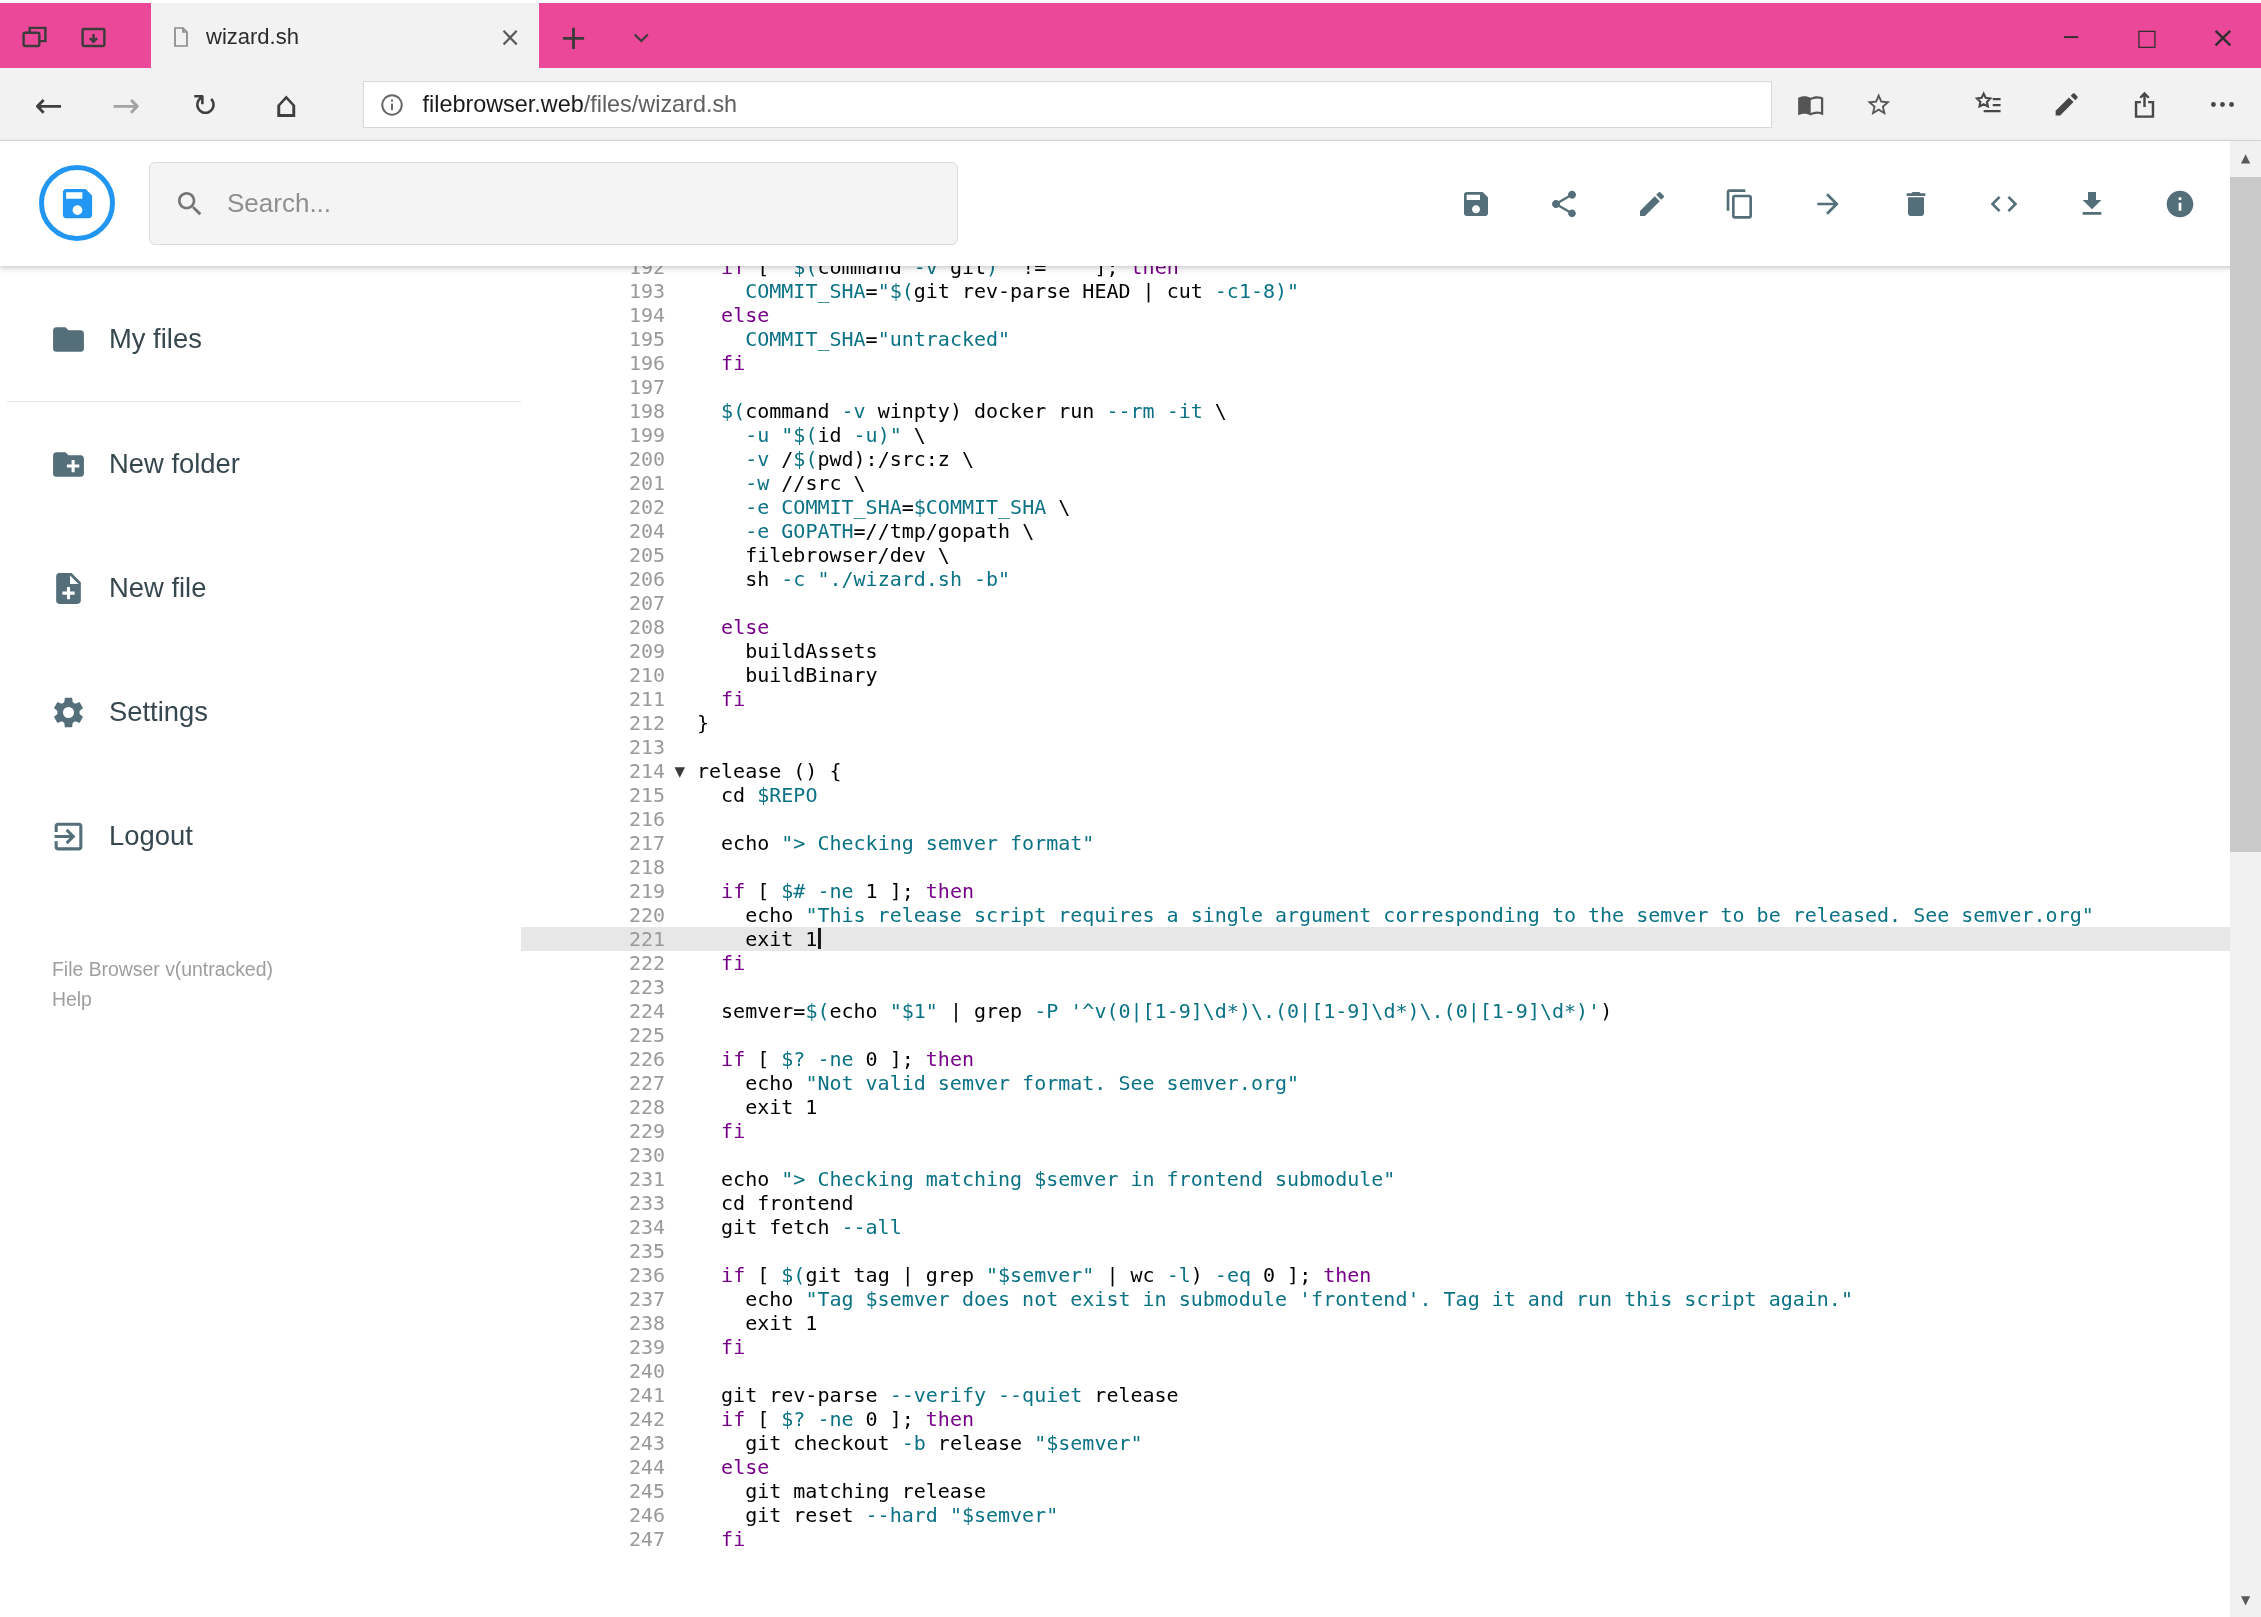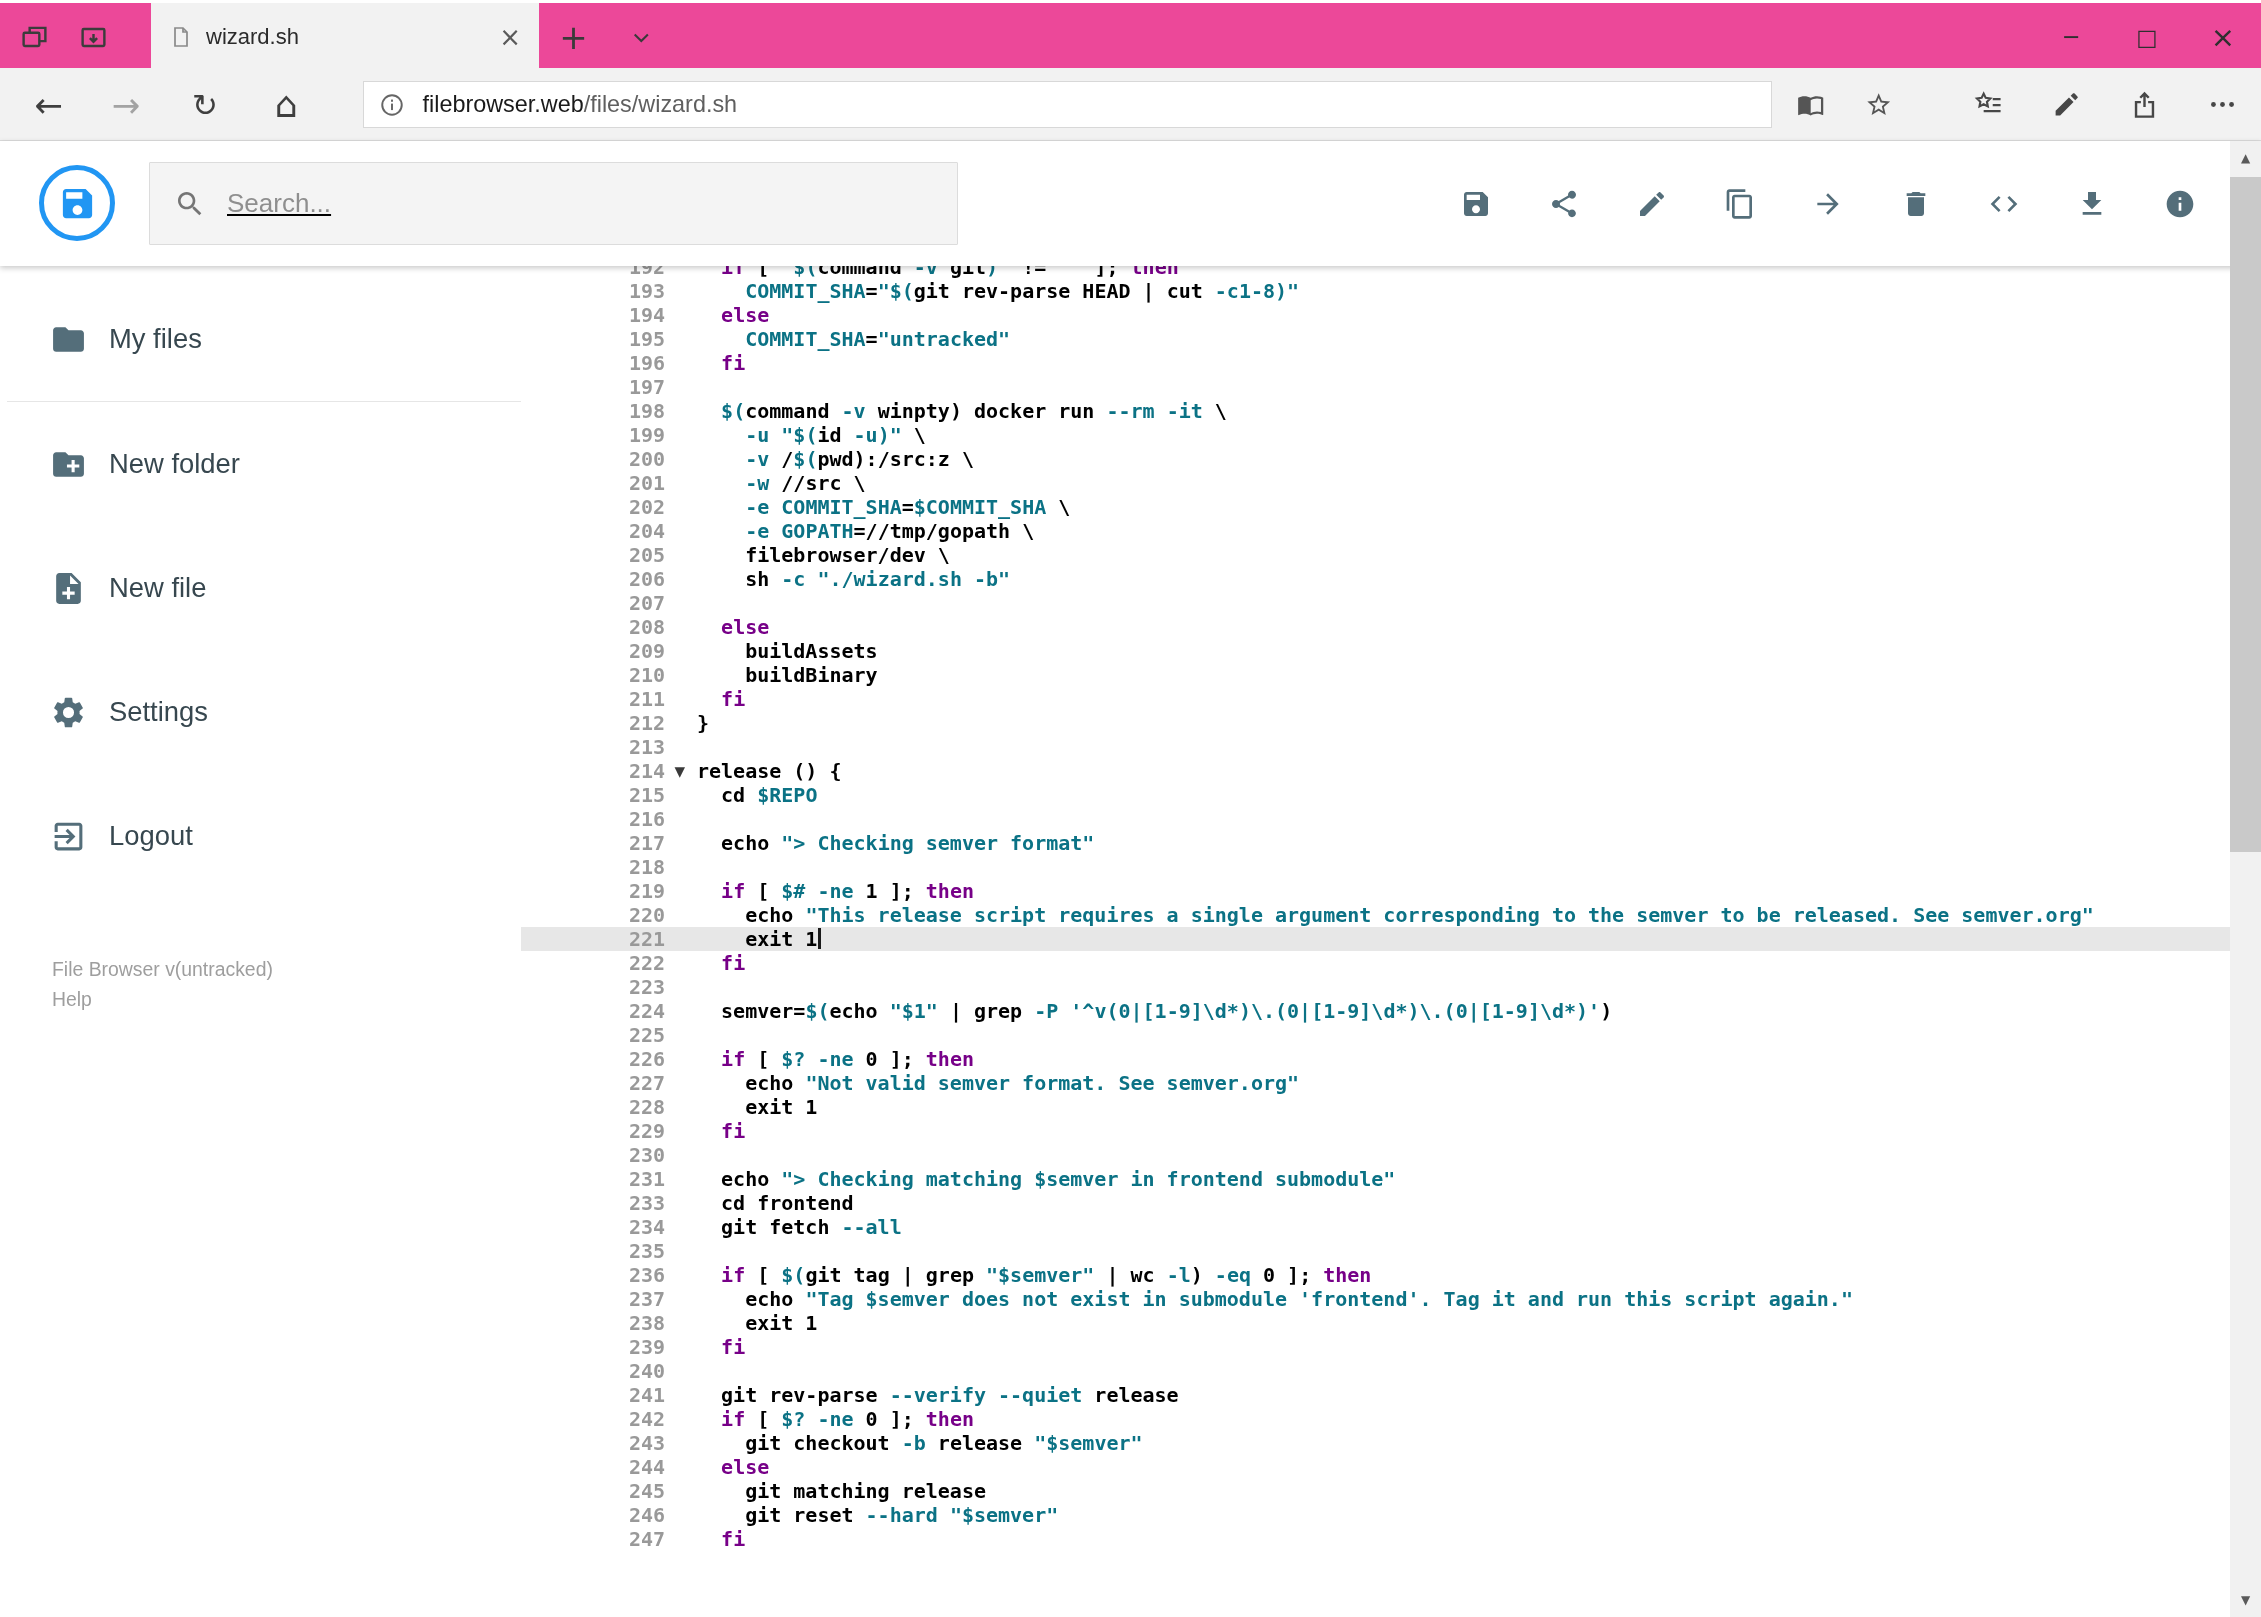--- a/index.html
+++ b/index.html
@@ -42,42 +42,42 @@
   .addr-side.book{left:1786px;}
   .addr-side.star{left:1854px;}
   .nav-right{position:absolute;right:0;top:0;height:73px;display:flex;}
   .nav-right .hub-btn{width:78px;height:73px;border:0;background:transparent;display:flex;align-items:center;justify-content:center;color:#474747;cursor:pointer;}
 
   
   .app{position:absolute;left:0;top:141px;width:100%;height:1476px;background:#fff;}
   .app-header{position:absolute;left:0;top:0;width:100%;height:125px;background:#fff;box-shadow:0 2.4px 5.7px rgba(0,0,0,.22);z-index:5;}
   .logo{position:absolute;left:39px;top:24px;width:76px;height:76px;border-radius:50%;border:5.7px solid var(--accent);display:flex;align-items:center;justify-content:center;background:#fff;cursor:pointer;}
   .logo svg{color:var(--accent);}
-  .searchbox{position:absolute;left:149px;top:21px;width:809px;height:83px;background:#f4f4f4;border:0.8px solid #dcdcdc;border-radius:1px;display:flex;align-items:center;padding-left:24px;text-decoration:underline;}
+  .searchbox{position:absolute;left:149px;top:21px;width:809px;height:83px;background:#f4f4f4;border:0.8px solid #dcdcdc;border-radius:6px;display:flex;align-items:center;padding-left:24px;}
   .searchbox svg{color:#757575;flex:none;}
   .searchbox input{border:0;background:transparent;outline:none;font-size:26px;margin-left:21px;width:686px;color:#333;font-family:"Liberation Sans","DejaVu Sans",sans-serif;}
   .searchbox input::placeholder{color:#8f8f8f;opacity:1;}
   .hdr-toolbar{position:absolute;right:63px;top:0;height:125px;display:flex;align-items:center;gap:52px;}
   .hdr-btn{width:36px;height:36px;border:0;background:transparent;display:flex;align-items:center;justify-content:center;color:var(--icon-gray);cursor:pointer;}
 
   
   .sidebar{position:absolute;left:0;top:125px;width:521px;bottom:0;background:#fff;z-index:2;}
   .side-items{position:absolute;left:0;top:11.3px;width:100%;}
   .side-item{height:124px;display:flex;align-items:center;padding-left:50px;cursor:pointer;}
   .side-item svg{color:var(--icon-gray);flex:none;}
   .side-label{font-size:27.4px;color:#37474f;margin-left:22px;white-space:nowrap;}
   .side-divider{border-top:1.6px solid #e6e6e6;margin-left:6.5px;}
   .side-footer{position:absolute;left:52px;top:688px;font-size:19.4px;color:#9e9e9e;line-height:30px;}
   .side-footer .help{cursor:pointer;}
 
   
   .editor{position:absolute;left:521px;top:125px;right:31px;bottom:0;overflow:hidden;background:#fff;z-index:1;
           font-family:"DejaVu Sans Mono","Liberation Mono",monospace;font-size:20px;line-height:24px;}
   #code-content{margin-top:-11.3px;}
-  .code-row{display:flex;height:24px;width:100%;font-weight:bold;}
+  .code-row{display:flex;height:24px;width:100%;}
   .code-row.active{background:var(--active-bg);}
   .gutter{width:152px;flex:none;text-align:right;padding-right:8px;color:#999;}
   .foldcol{width:24px;flex:none;position:relative;}
   .fold-marker{position:absolute;left:1.6px;top:0;font-size:13.7px;line-height:24px;color:#3a3a3a;font-family:"DejaVu Sans",sans-serif;cursor:pointer;}
   .code-text{white-space:pre;flex:1 1 auto;min-width:0;color:#000;}
   .tk-p{color:#000;}
   .tk-k{color:var(--kw);}
   .tk-t{color:var(--teal);}
   .cursor{display:inline-block;width:2.4px;height:21px;background:#1a1a1a;vertical-align:middle;margin-left:0.8px;position:relative;top:-1.6px;}
 

